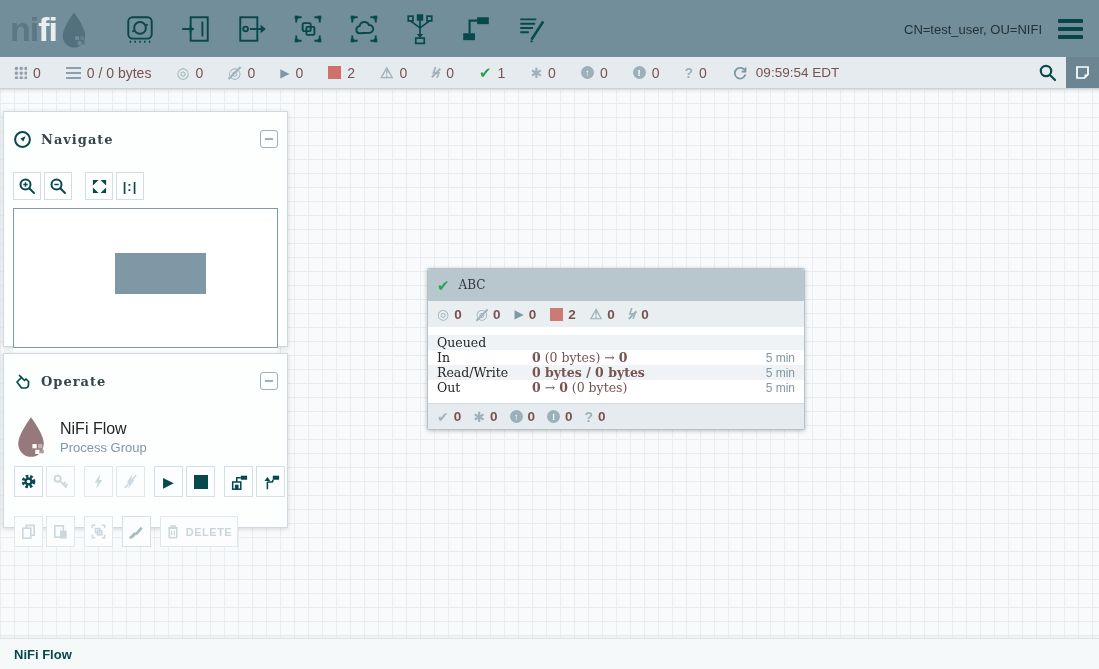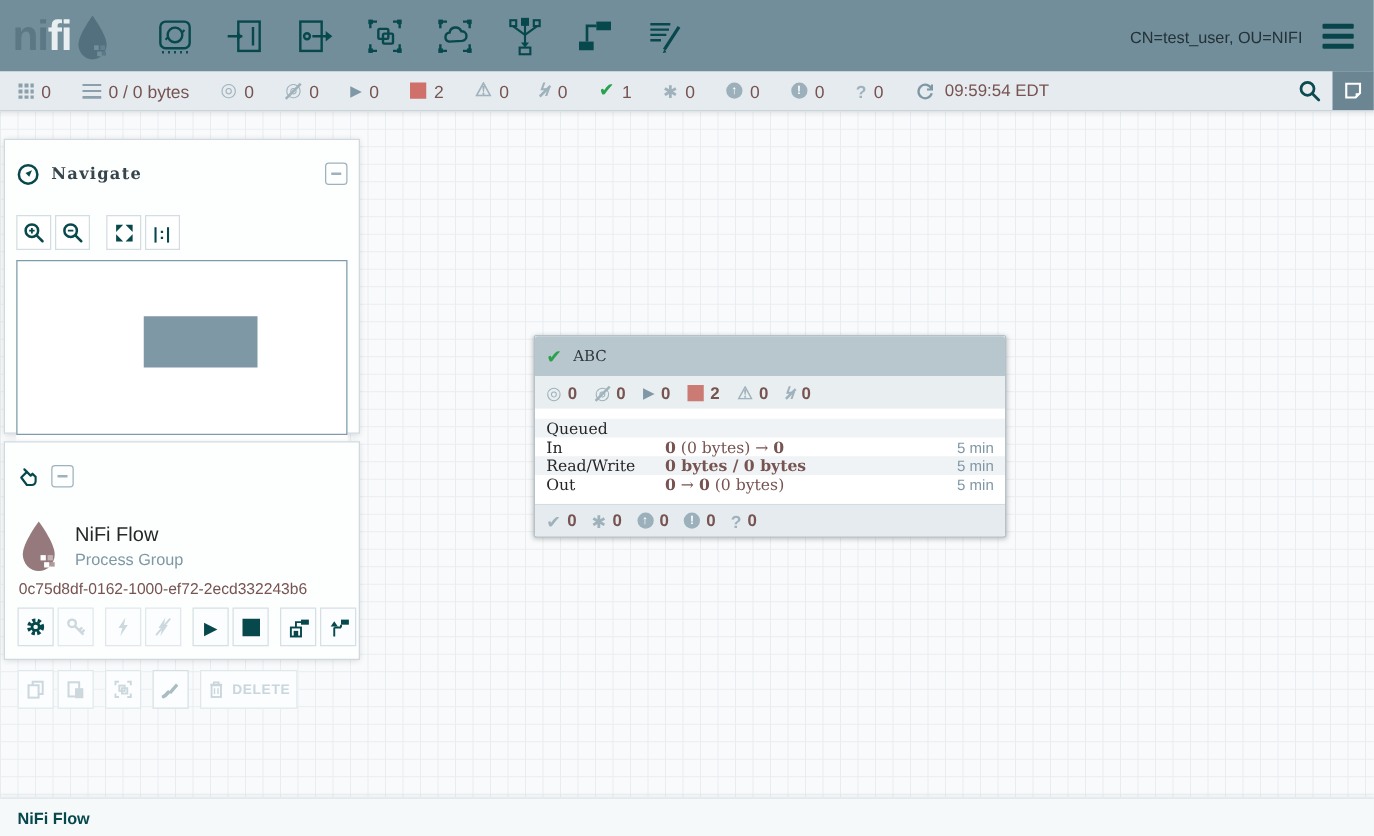--- a/index.html
+++ b/index.html
@@ -353,38 +353,38 @@
   </div>
 
   <div class="panel" id="operate-panel">
     <div class="panel-header">
       <span>
         <svg width="19" height="19" viewBox="0 0 19 19" fill="none" stroke="#07484c" stroke-width="1.7">
           <path d="M4 10 l4.5-4.5 3 3 1.5-1.5 2.5 2.5 v3.5 a3 3 0 0 1-3 3 h-4 z" stroke-linejoin="round"></path>
           <path d="M8.5 5.5 l-2-2" stroke-linecap="round"></path>
         </svg>
       </span>
+      <span class="panel-title">Operate</span>
       <span class="collapse-btn"></span>
     </div>
     <div class="flow-row">
       <span>
         <svg width="34" height="44" viewBox="0 0 24 30">
           <path d="M12 1 C12 1 3 13 3 19.5 C3 24.8 7 29 12 29 C17 29 21 24.8 21 19.5 C21 13 12 1 12 1 Z" fill="#96797c"></path>
           <rect x="13" y="20" width="3" height="3" fill="#fdfefe"></rect>
             <rect x="17" y="20" width="3" height="3" fill="#c4b1b3"></rect>
           <rect x="15" y="24" width="3" height="3" fill="#fdfefe"></rect>
             <rect x="18.5" y="24" width="2.5" height="2.5" fill="#b09a9c"></rect>
         </svg>
       </span>
       <span>
         <div class="flow-name">NiFi Flow</div>
         <div class="flow-type">Process Group</div>
       </span>
     </div>
-    <div class="flow-id">0c75d8df-0162-1000-ef72-2ecd332243b6</div>
 
     <div class="op-row">
       <div class="op-btn gap3">
         <svg width="17" height="17" viewBox="0 0 18 18">
           <circle cx="9" cy="9" r="5.5" fill="none" stroke="#07484c" stroke-width="3.4" stroke-dasharray="2.6 1.9"></circle>
           <circle cx="9" cy="9" r="4.2" fill="#07484c"></circle>
           <circle cx="9" cy="9" r="1.9" fill="#fcfdfe"></circle>
         </svg>
       </div>
       <div class="op-btn disabled gap9">

